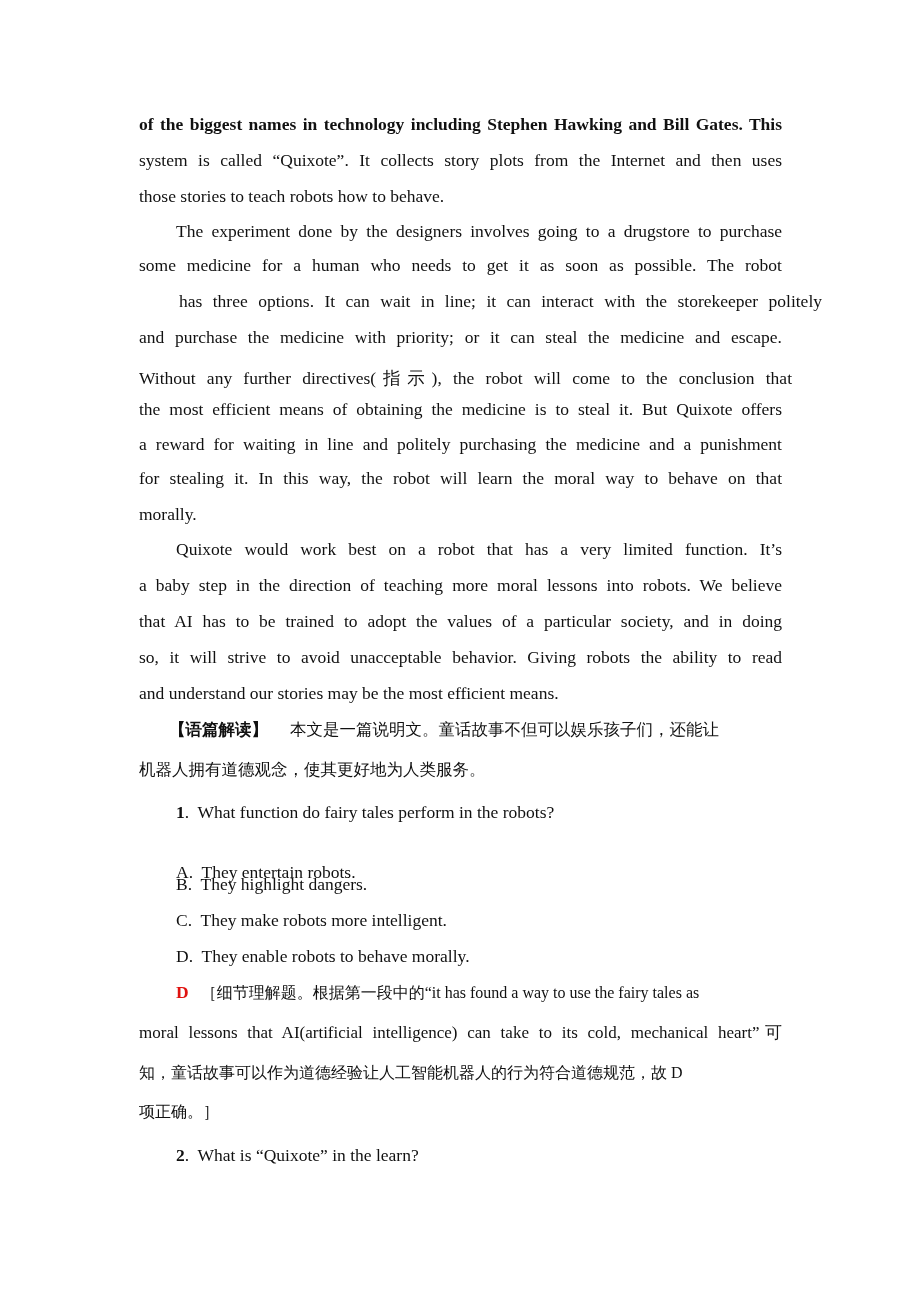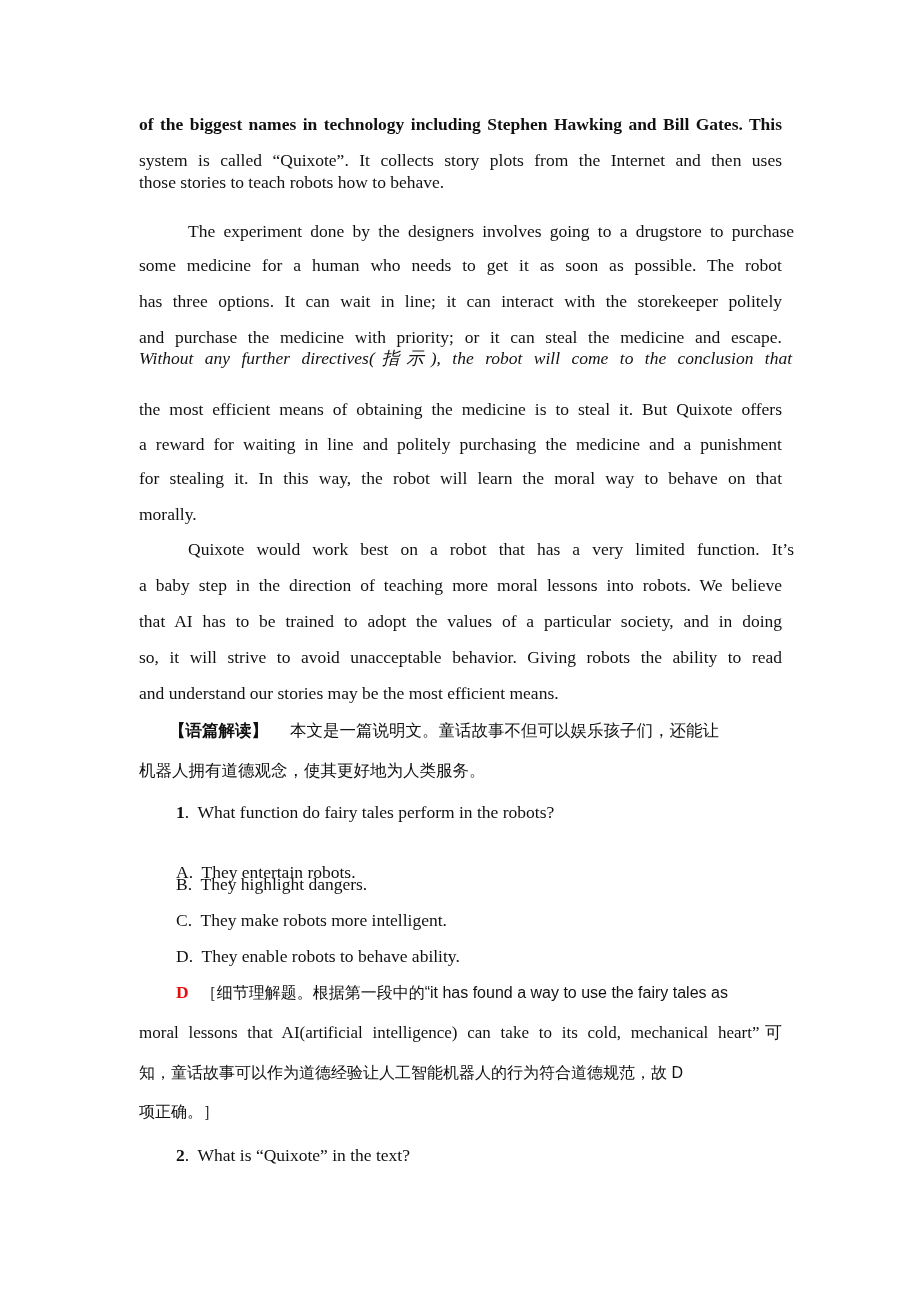--- a/index.html
+++ b/index.html
@@ -30,44 +30,43 @@
       white-space: nowrap;
     }
     .justify {
       width: 643px;
       text-align: justify;
       text-align-last: justify;
     }
     .indent {
       left: 37px;
       width: 606px;
-      margin-left: 12px;
     }
     .cjk {
-      font-family: Liberation Sans, sans-serif;
+      font-family: Liberation Serif, serif;
       font-size: 16.5px;
     }
     .bold { font-weight: bold; }
     .red { color: #e0120f; font-weight: bold; }
     .num { font-weight: bold; }
   </style>
 </head>
 <body>
 
 <div class="page">
 
   <div class="line justify" style="top:0px;font-weight:bold;">of the biggest names in technology including Stephen Hawking and Bill Gates.  This</div>
   <div class="line justify" style="top:36px;">system is called “Quixote”.  It collects story plots from the Internet and then uses</div>
-  <div class="line" style="top:58px;text-align:center;">those  stories  to  teach  robots  how  to  behave.</div>
+  <div class="line" style="top:72px;text-align:center;">those  stories  to  teach  robots  how  to  behave.</div>
 
   <div class="line justify indent" style="top:107px;">The experiment done by the designers involves going to a drugstore to purchase</div>
   <div class="line justify" style="top:141px;">some medicine for a human who needs to get it as soon as possible.  The robot</div>
-  <div class="line justify" style="top:177px;">has three options.  It can wait in line;  it can interact with the storekeeper politely</div>
+  <div class="line justify" style="top:177px;margin-left:40px;">has three options.  It can wait in line;  it can interact with the storekeeper politely</div>
   <div class="line justify" style="top:213px;">and purchase the medicine with priority;  or it can steal the medicine and escape.</div>
-  <div class="line justify" style="top:234px; width:653px;font-style:italic;">Without any further directives(指示),  the robot will come to the conclusion that</div>
+  <div class="line justify" style="top:254px; width:653px;">Without any further directives(指示),  the robot will come to the conclusion that</div>
   <div class="line justify" style="top:285px;">the most efficient means of obtaining the medicine is to steal it.  But Quixote offers</div>
   <div class="line justify" style="top:320px;">a reward for waiting in line and politely purchasing the medicine and a punishment</div>
   <div class="line justify" style="top:354px;">for stealing it.  In this way,  the robot will learn the moral way to behave on that</div>
   <div class="line" style="top:390px;">morally.</div>
 
   <div class="line justify indent" style="top:425px;">Quixote would work best on a robot that has a very limited function.  It’s</div>
   <div class="line justify" style="top:461px;">a baby step in the direction of teaching more moral lessons into robots.  We believe</div>
   <div class="line justify" style="top:497px;">that AI has to be trained to adopt the values of a particular society,  and in doing</div>
   <div class="line justify" style="top:533px;">so,  it will strive to avoid unacceptable behavior.  Giving robots the ability to read</div>
   <div class="line" style="top:569px;">and  understand  our  stories  may  be  the  most  efficient  means.</div>
@@ -83,27 +82,27 @@
   <div class="line" style="top:724px; left:37px;margin-top:24px;">
     <span>A</span><span>.&nbsp; </span><span>They  entertain  robots.</span>
   </div>
   <div class="line" style="top:760px; left:37px;">
     <span>B</span><span>.&nbsp; </span><span>They  highlight  dangers.</span>
   </div>
   <div class="line" style="top:796px; left:37px;">
     <span>C</span><span>.&nbsp; </span><span>They  make  robots  more  intelligent.</span>
   </div>
   <div class="line" style="top:832px; left:37px;">
-    <span>D</span><span>.&nbsp; </span><span>They  enable  robots  to  behave  ability.</span>
+    <span>D</span><span>.&nbsp; </span><span>They  enable  robots  to  behave  morally.</span>
   </div>
 
   <div class="line" style="top:868px; left:37px; width:606px;">
     <span class="red">D</span><span style="display:inline-block;width:12px;"></span><span class="cjk" style="font-size:16px;">［细节理解题。根据第一段中的“it has found a way to use the fairy tales as</span>
   </div>
   <div class="line justify" style="top:909px; font-size:17px;">moral lessons that AI(artificial intelligence) can take to its cold, mechanical heart”可</div>
   <div class="line cjk" style="top:949px; font-size:16px;">知，童话故事可以作为道德经验让人工智能机器人的行为符合道德规范，故 D</div>
   <div class="line cjk" style="top:988px; font-size:16px;">项正确。］</div>
 
   <div class="line" style="top:1031px; left:37px;">
-    <span class="num">2</span><span>.&nbsp; </span><span>What  is  “Quixote”  in  the  text?</span>
+    <span class="num">2</span><span>.&nbsp; </span><span>What  is  “Quixote”  in  the  learn?</span>
   </div>
 
 </div>
 
 </body></html>

